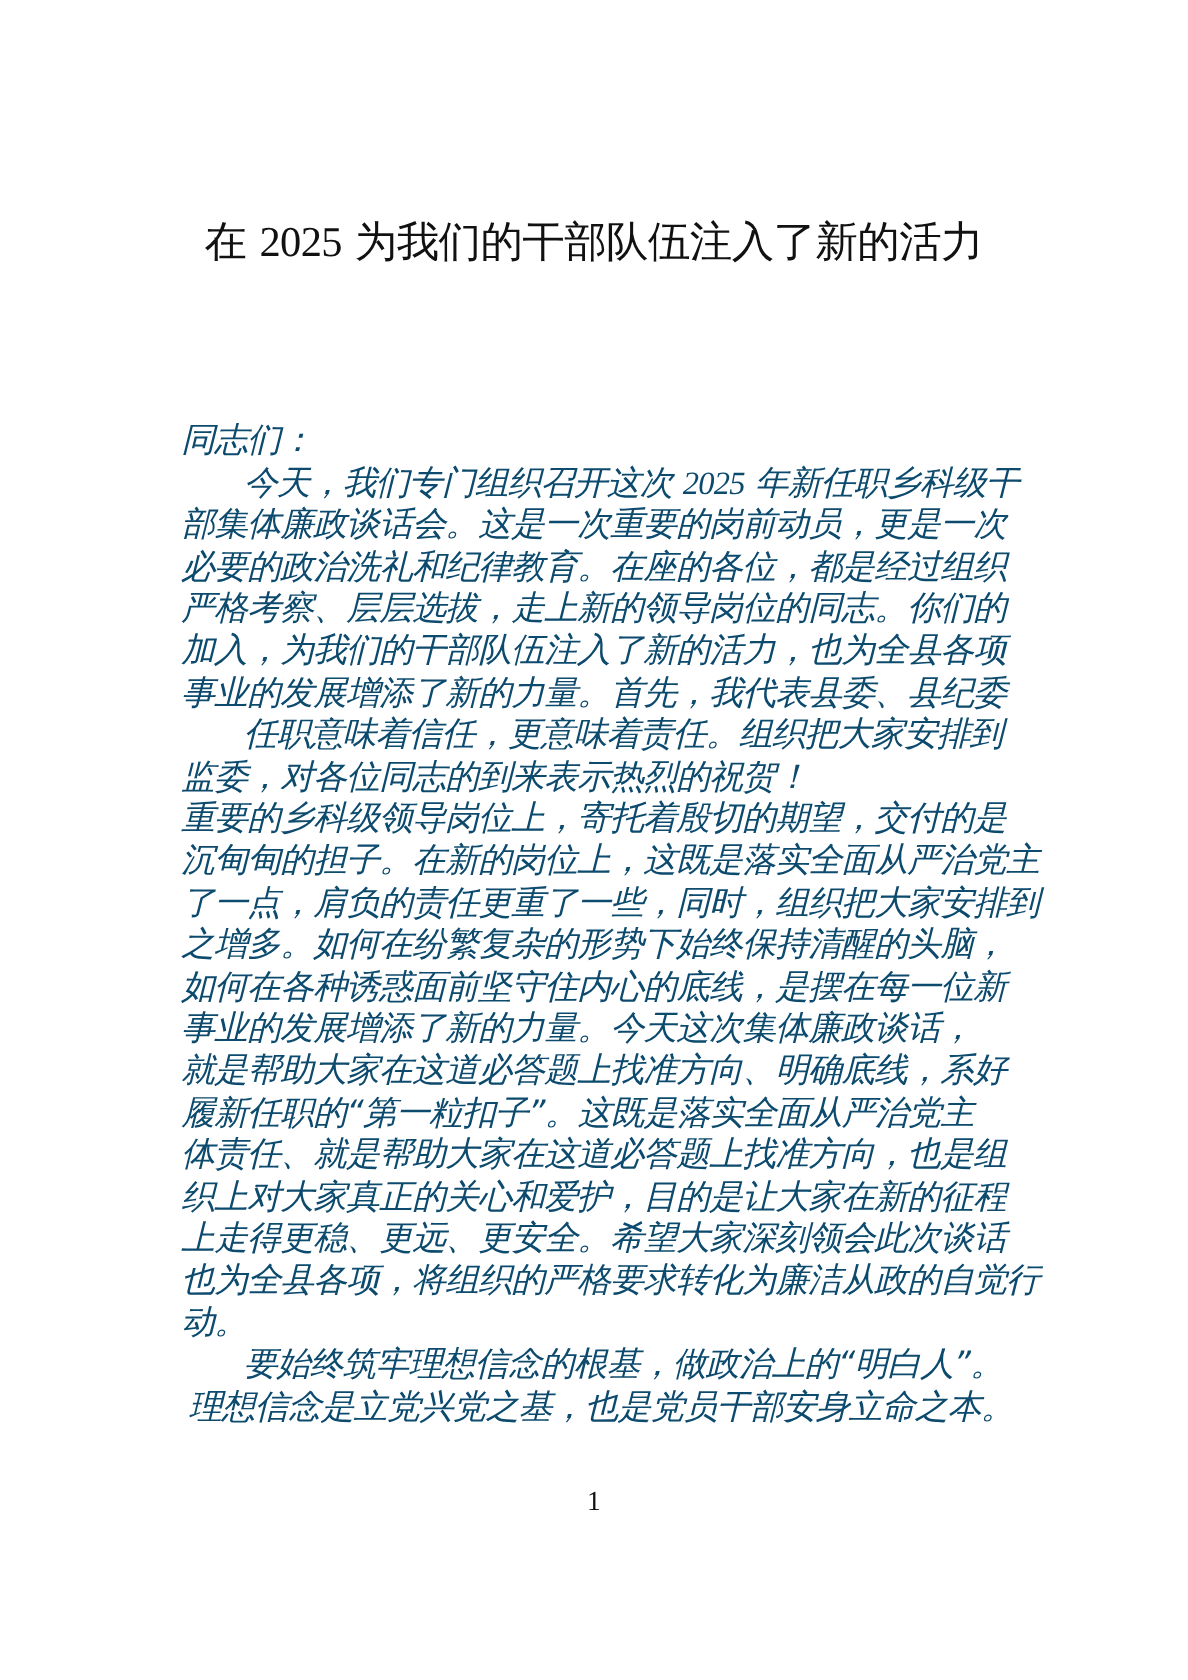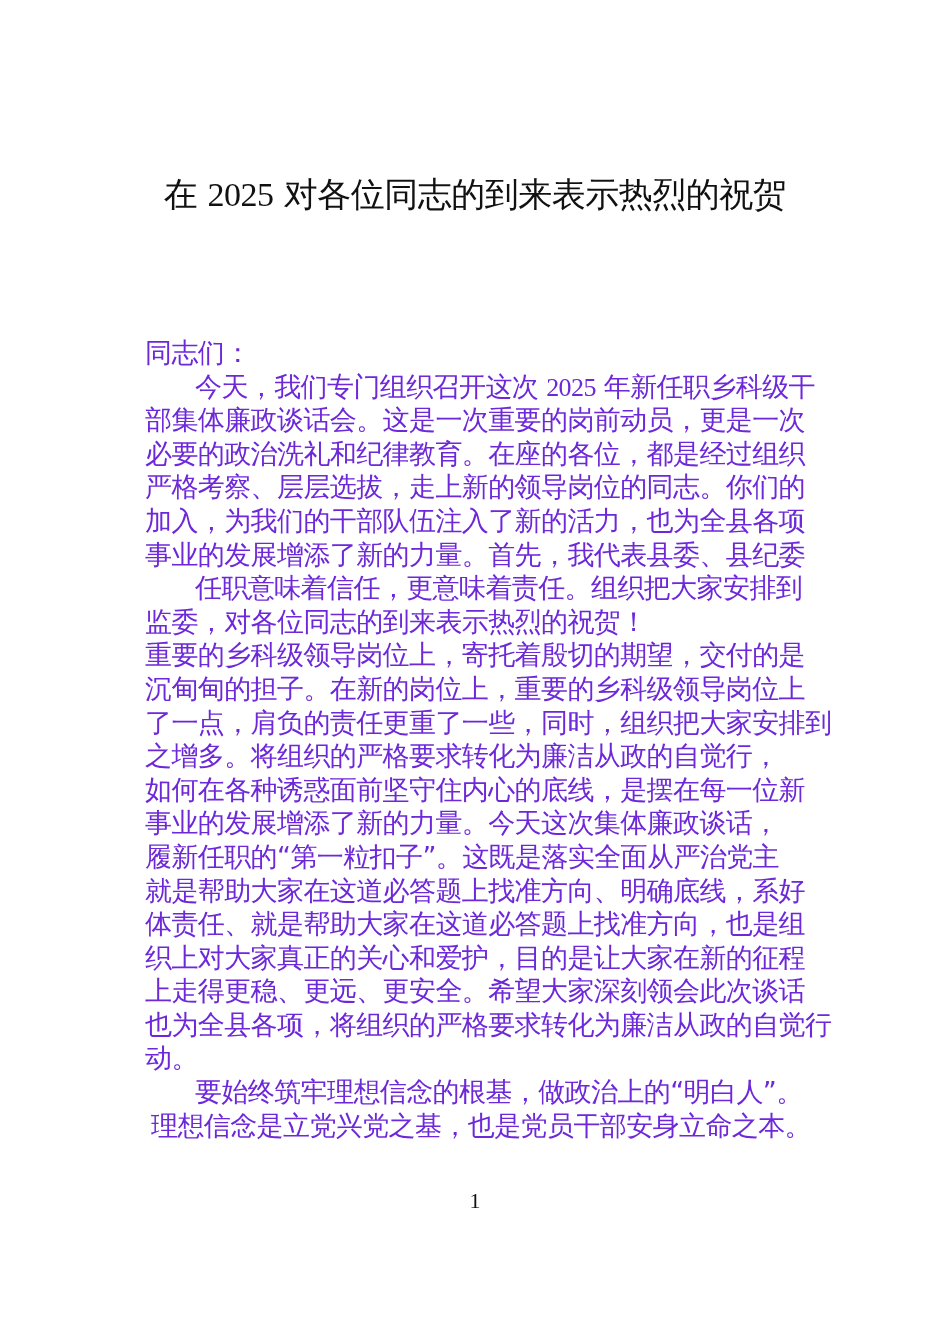--- a/index.html
+++ b/index.html
@@ -43,21 +43,22 @@
     left: 145px;
     top: 336px;
     width: 665px;
   }
   .line {
     height: 33.6px;
     line-height: 33.6px;
     font-size: 27px;
     white-space: nowrap;
     letter-spacing: -0.6px;
-    color: #6d28d9;
+    color: #0c4a6e;
+    font-style: italic;
   }
   .line.indent { padding-left: 50px; }
   .line.indent-small { padding-left: 6px; text-align: right; }
   .line .num {
     font-family: "Liberation Serif", "DejaVu Serif", serif;
     font-size: 26px;
   }
   .page-number {
     position: absolute;
     top: 1188px;
@@ -67,42 +68,42 @@
     font-family: "Liberation Serif", "DejaVu Serif", serif;
     font-size: 22px;
     color: #111;
   }
 </style>
 </head>
 <body>
 
 <div class="page">
 
-  <div class="title l1"><span>在 </span><span class="num">2025</span><span> 对各位同志的到来表示热烈的祝贺</span></div>
+  <div class="title l1"><span>在 </span><span class="num">2025</span><span> 为我们的干部队伍注入了新的活力</span></div>
 
   <div class="body">
     <div class="line">同志们：</div>
 
     <div class="line indent"><span>今天，我们专门组织召开这次 </span><span class="num">2025</span><span> 年新任职乡科级干</span></div>
     <div class="line">部集体廉政谈话会。这是一次重要的岗前动员，更是一次</div>
     <div class="line">必要的政治洗礼和纪律教育。在座的各位，都是经过组织</div>
     <div class="line">严格考察、层层选拔，走上新的领导岗位的同志。你们的</div>
     <div class="line">加入，为我们的干部队伍注入了新的活力，也为全县各项</div>
     <div class="line">事业的发展增添了新的力量。首先，我代表县委、县纪委</div>
     <div class="line indent">任职意味着信任，更意味着责任。组织把大家安排到</div>
 
     <div class="line">监委，对各位同志的到来表示热烈的祝贺！</div>
     <div class="line">重要的乡科级领导岗位上，寄托着殷切的期望，交付的是</div>
-    <div class="line">沉甸甸的担子。在新的岗位上，重要的乡科级领导岗位上</div>
+    <div class="line">沉甸甸的担子。在新的岗位上，这既是落实全面从严治党主</div>
     <div class="line">了一点，肩负的责任更重了一些，同时，组织把大家安排到</div>
-    <div class="line">之增多。将组织的严格要求转化为廉洁从政的自觉行，</div>
+    <div class="line">之增多。如何在纷繁复杂的形势下始终保持清醒的头脑，</div>
     <div class="line">如何在各种诱惑面前坚守住内心的底线，是摆在每一位新</div>
     <div class="line">事业的发展增添了新的力量。今天这次集体廉政谈话，</div>
+    <div class="line">就是帮助大家在这道必答题上找准方向、明确底线，系好</div>
     <div class="line">履新任职的“第一粒扣子”。这既是落实全面从严治党主</div>
-    <div class="line">就是帮助大家在这道必答题上找准方向、明确底线，系好</div>
     <div class="line">体责任、就是帮助大家在这道必答题上找准方向，也是组</div>
     <div class="line">织上对大家真正的关心和爱护，目的是让大家在新的征程</div>
     <div class="line">上走得更稳、更远、更安全。希望大家深刻领会此次谈话</div>
     <div class="line">也为全县各项，将组织的严格要求转化为廉洁从政的自觉行</div>
     <div class="line">动。</div>
 
     <div class="line indent">要始终筑牢理想信念的根基，做政治上的“明白人”。</div>
     <div class="line indent-small">理想信念是立党兴党之基，也是党员干部安身立命之本。</div>
   </div>
 

